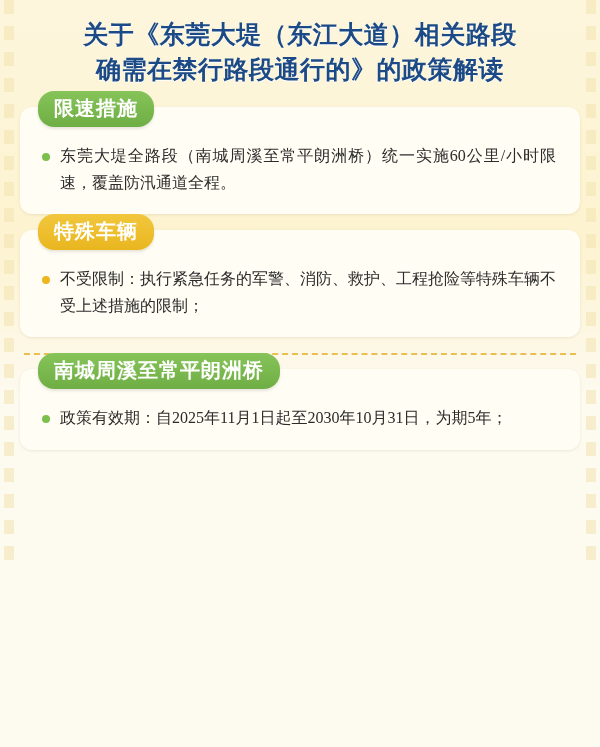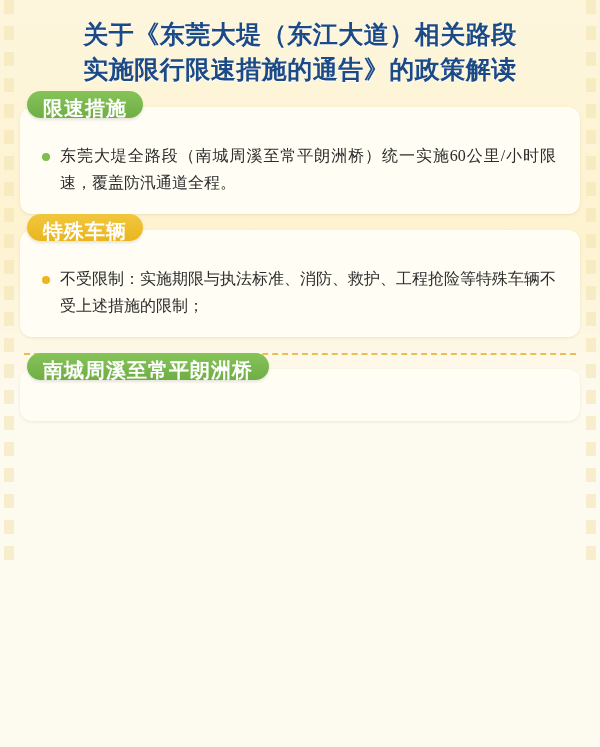--- a/index.html
+++ b/index.html
@@ -55,23 +55,23 @@
     background: #fffdf4;
     border-radius: 12px;
     box-shadow: 0 1px 3px rgba(120,100,40,.12);
     padding: 30px 18px 16px 18px;
   }
   .card-1 { margin-top: 4px; }
 
   .tag {
     position: absolute;
     top: -16px;
-    left: 7px;
+    left: 18px;
     display: inline-block;
-    padding: 7px 16px 0 16px;
+    padding: 7px 16px 9px 16px;
     border-radius: 16px;
     color: #ffffff;
     font-family: "Liberation Serif", serif;
     font-weight: bold;
     font-size: 20px;
     line-height: 1;
     letter-spacing: 1px;
     box-shadow: 0 2px 3px rgba(0,0,0,.10);
   }
   .tag.green {
@@ -129,40 +129,41 @@
 <body>
 
 <div class="poster">
 
   <div class="rail left"></div>
   <div class="rail right"></div>
 
   <div class="header">
     <div class="title">
       <div>关于《东莞大堤（东江大道）相关路段</div>
-      <div>实施限行限速措施的通告》的政策解读</div>
+      <div>确需在禁行路段通行的》的政策解读</div>
     </div>
   </div>
 
   <div class="card card-1">
     <span class="tag green">限速措施</span>
     <ul class="items">
       <li>东莞大堤全路段（南城周溪至常平朗洲桥）统一实施60公里/小时限速，覆盖防汛通道全程。</li>
     </ul>
   </div>
 
   <div class="card yellow-bullets">
     <span class="tag yellow">特殊车辆</span>
     <ul class="items">
-      <li>不受限制：实施期限与执法标准、消防、救护、工程抢险等特殊车辆不受上述措施的限制；</li>
+      <li>不受限制：执行紧急任务的军警、消防、救护、工程抢险等特殊车辆不受上述措施的限制；</li>
     </ul>
   </div>
 
   <div class="divider"></div>
 
   <div class="card">
     <span class="tag green2">南城周溪至常平朗洲桥</span>
     <ul class="items">
+      <li>政策有效期：自2025年11月1日起至2030年10月31日，为期5年；</li>
     </ul>
   </div>
 
   <div class="footer-space"></div>
 </div>
 
 </body></html>

